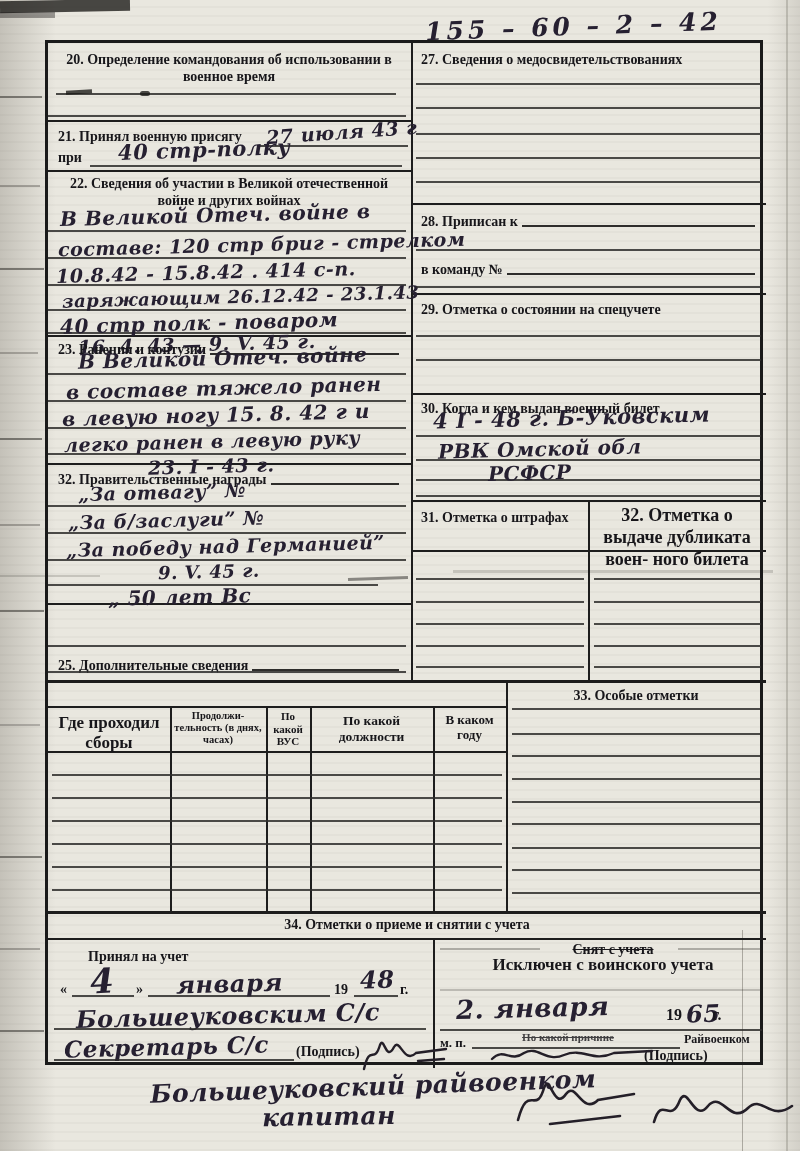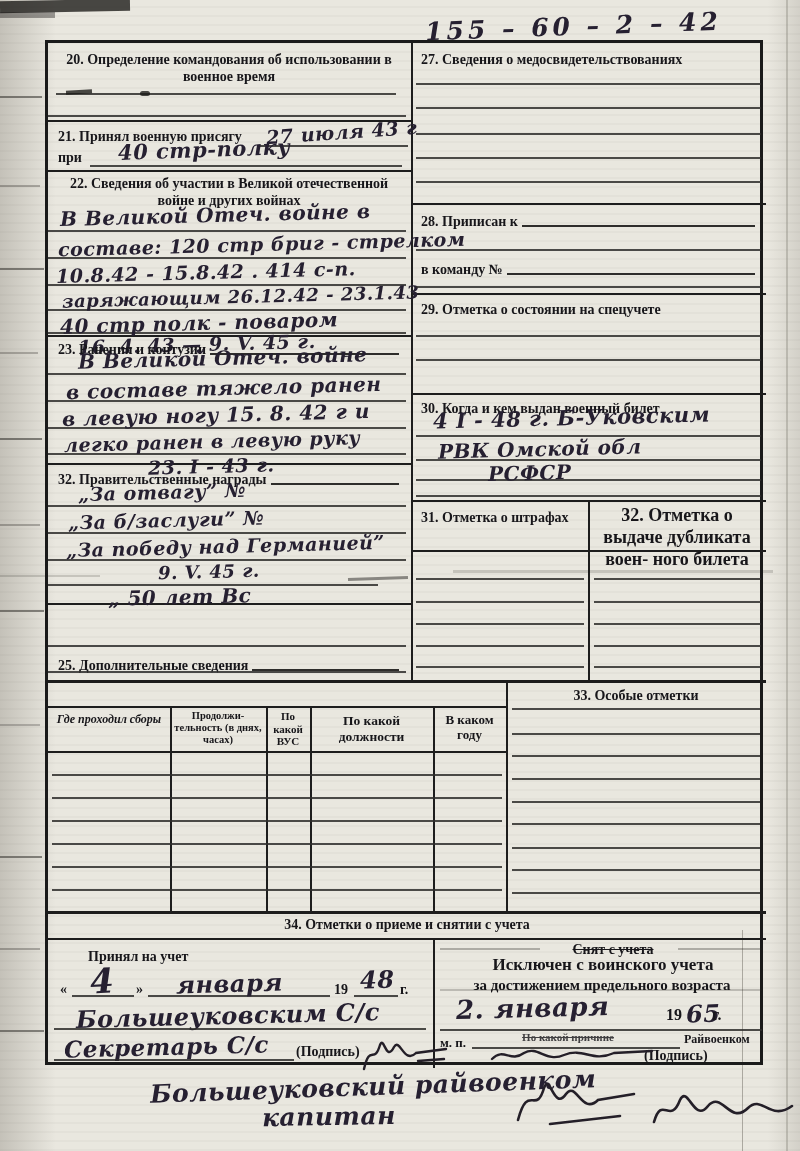--- a/index.html
+++ b/index.html
@@ -140,21 +140,21 @@
     <div class="hw" style="left:110px;top:518px;font-size:18px;">9. V. 45 г.</div>
     <div class="hw" style="left:60px;top:542px;font-size:20px;">„  50 лет Вс</div>
 
     <div class="titledash" style="left:10px;top:568px;width:345px;margin-top:46px;">
       <span class="pt" style="position:static;">25. Дополнительные сведения</span>
       <span class="dash"></span>
     </div>
     <div class="rl" style="left:0px;top:602px;width:358px;"></div>
     <div class="rl" style="left:0px;top:628px;width:358px;"></div>
 
-    <div class="pn center" style="left:2px;top:670px;width:118px;font-size:12px;font-style:italic;">Где проходил сборы</div>
+    <div class="pn center" style="left:2px;top:670px;width:118px;font-size:17px;">Где проходил сборы</div>
     <div class="pn center" style="left:124px;top:667px;width:92px;font-size:10.5px;">Продолжи- тельность (в днях, часах)</div>
     <div class="pn center" style="left:220px;top:667px;width:40px;font-size:11px;">По какой ВУС</div>
     <div class="pn center" style="left:264px;top:670px;width:119px;font-size:13.5px;">По какой должности</div>
     <div class="pn center" style="left:387px;top:670px;width:69px;font-size:13px;">В каком году</div>
 
     <div class="pt" style="left:373px;top:8px;width:340px;">27. Сведения о медосвидетельствованиях</div>
     <div class="rl" style="left:368px;top:40px;width:345px;"></div>
     <div class="rl" style="left:368px;top:64px;width:345px;"></div>
     <div class="rl" style="left:368px;top:90px;width:345px;"></div>
     <div class="rl" style="left:368px;top:114px;width:345px;"></div>
@@ -227,21 +227,20 @@
     <div class="pt" style="left:248px;top:1000px;">(Подпись)</div>
     <div class="rl" style="left:6px;top:1016px;width:240px;"></div>
     <svg class="sig" style="left:312px;top:992px;" width="90" height="40" viewBox="0 0 90 40">
       <path d="M4,34 C10,8 14,30 20,10 C24,0 26,28 34,12 C40,2 44,30 56,18 L86,14 M58,26 L84,24" stroke="#241f28" stroke-width="2.4" fill="none" stroke-linecap="round"></path>
     </svg>
 
     <div class="pt center strike" style="left:500px;top:898px;width:130px;font-size:14px;">Снят с учета</div>
     <div class="streak" style="left:392px;top:905px;width:100px;opacity:.6;"></div>
     <div class="streak" style="left:630px;top:905px;width:84px;opacity:.6;"></div>
     <div class="pt center" style="left:395px;top:912px;width:320px;font-size:17px;">Исключен с воинского учета</div>
-    <div class="pt center" style="left:390px;top:933px;width:328px;font-size:15px;">за достижением предельного возраста</div>
     <div class="streak" style="left:392px;top:946px;width:322px;opacity:.45;"></div>
     <div class="hw" style="left:408px;top:950px;font-size:26px;">2.  января</div>
     <div class="pt" style="left:618px;top:962px;font-size:16px;">19</div>
     <div class="hw" style="left:638px;top:956px;font-size:24px;">65</div>
     <div class="pt" style="left:664px;top:962px;font-size:16px;">г.</div>
     <div class="rl" style="left:392px;top:986px;width:322px;"></div>
     <div class="pt" style="left:392px;top:992px;font-size:13px;">м. п.</div>
     <div class="pn strike center" style="left:430px;top:988px;width:180px;font-size:11px;opacity:.8;">По какой причине</div>
     <div class="pn" style="left:636px;top:990px;font-size:12px;">Райвоенком</div>
     <div class="rl" style="left:424px;top:1004px;width:208px;"></div>

